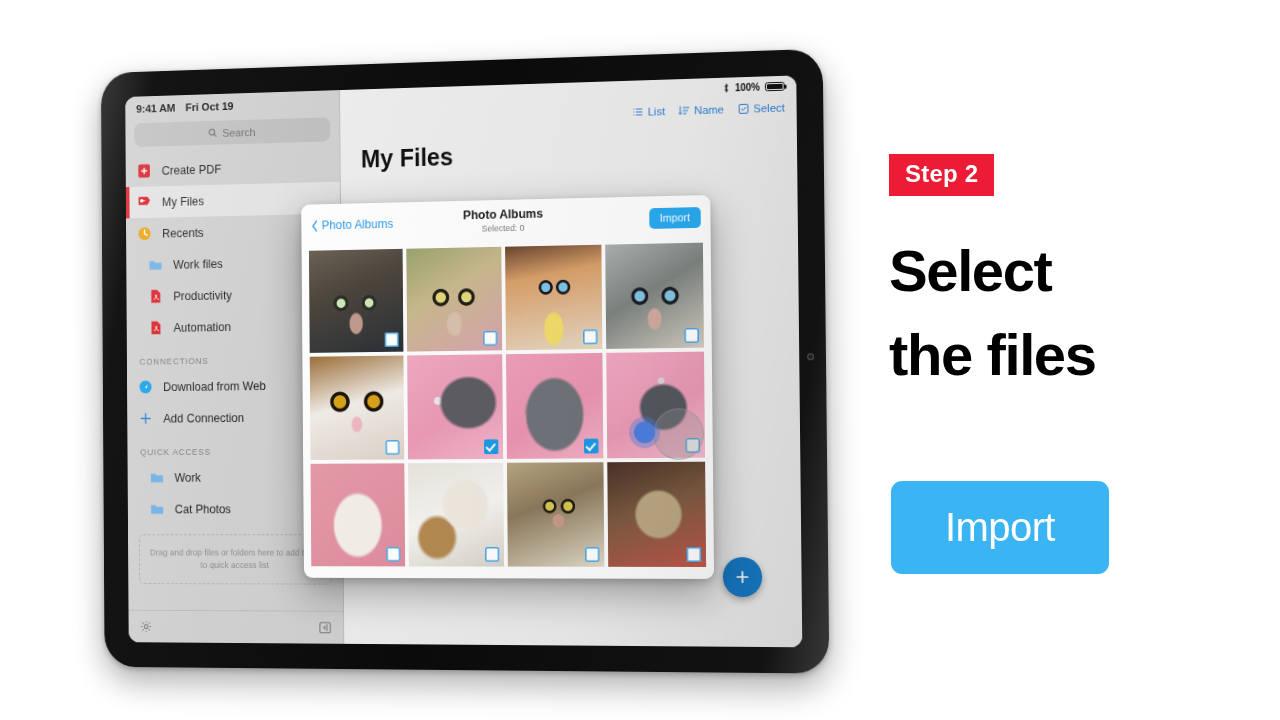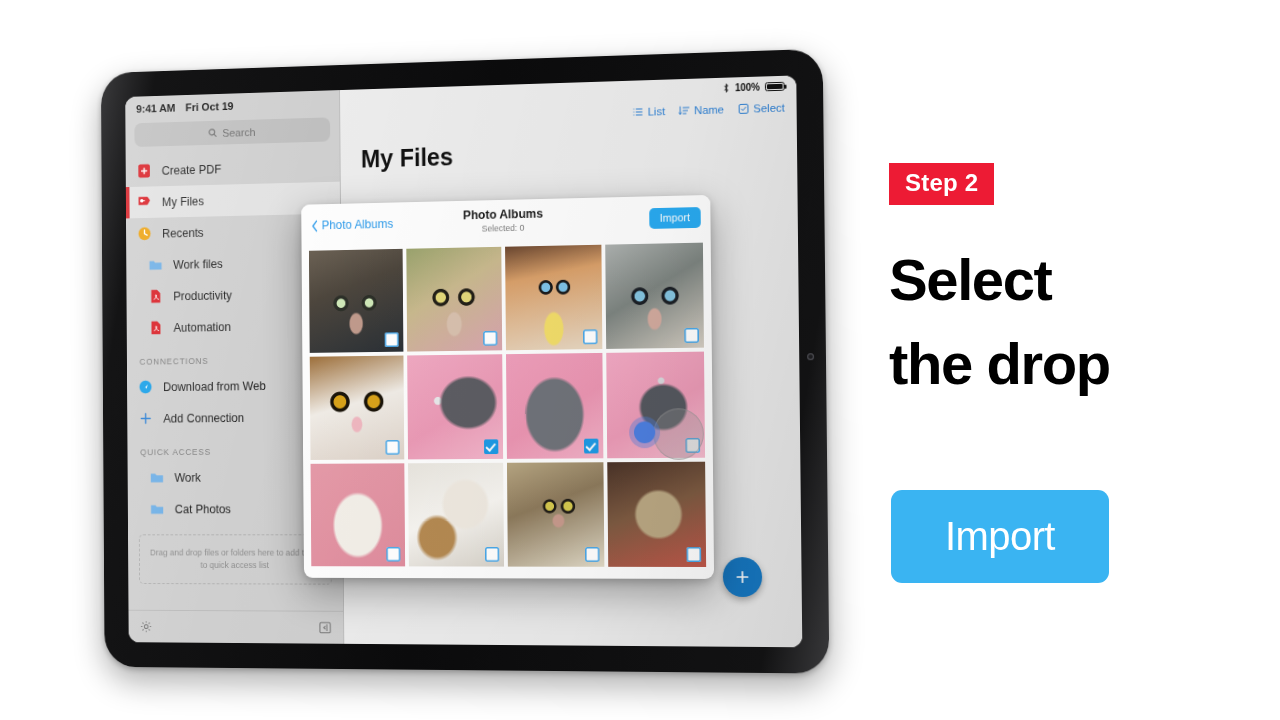--- a/index.html
+++ b/index.html
@@ -172,21 +172,21 @@
     border: 1.3px solid rgba(150,150,150,.55);
   }
 
   
   #glare {
     position: absolute; inset: 0; pointer-events: none;
     background: linear-gradient(104deg, rgba(255,255,255,.16) 0%, rgba(255,255,255,0) 26%, rgba(0,0,0,.035) 72%, rgba(0,0,0,.10) 100%);
   }
 
   
-  #panel { position: absolute; left: 889px; top: 16px; width: 330px; height: 556px; }
+  #panel { position: absolute; left: 889px; top: 7px; width: 330px; height: 556px; }
   #step-badge {
     position: absolute; left: 0; top: 147px;
     background: #ed1b34; color: #fff; font-size: 24px; font-weight: bold;
     padding: 6px 16px 8px; letter-spacing: .2px;
   }
   #headline {
     position: absolute; left: 0; top: 222px; width: 330px;
     font-size: 58px; font-weight: bold; line-height: 1.44;
     letter-spacing: -1.4px; color: #000;
   }
@@ -502,18 +502,18 @@
 
         <div id="glare"></div>
       </div>
     </div>
   </div>
 
   <div id="panel">
     <div id="step-badge">Step 2</div>
     <div id="headline">
       <div>Select</div>
-      <div>the drop</div>
+      <div>the files</div>
     </div>
     <div id="panel-import">Import</div>
   </div>
 
 </div>
 
 </body></html>

